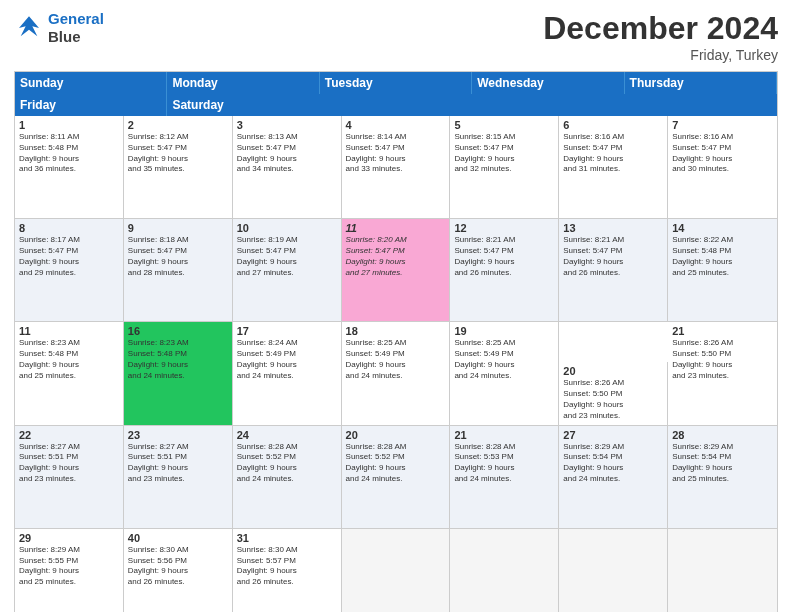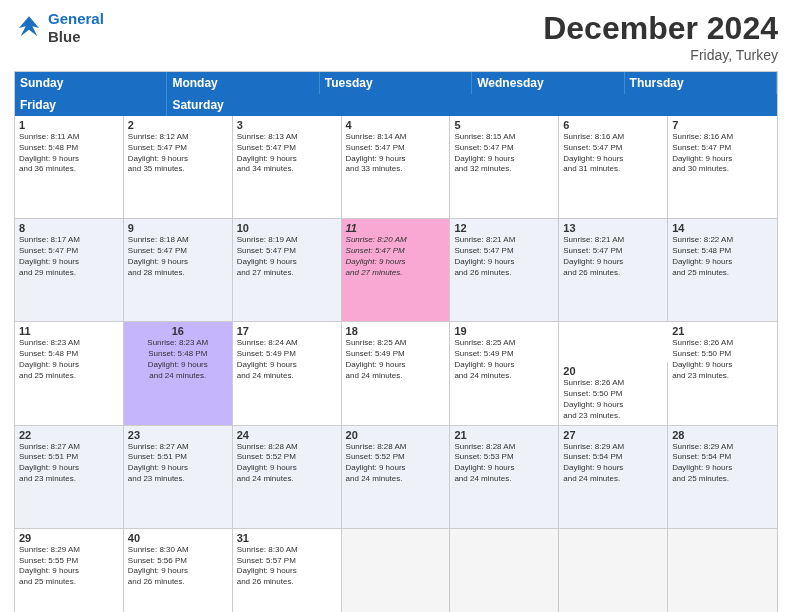--- a/index.html
+++ b/index.html
@@ -187,21 +187,21 @@
           <div class="cal-cell" style="background: rgb(238, 242, 248);">
             <span class="day-num">14</span>
             <div class="cell-text">Sunrise: 8:22 AM<br>Sunset: 5:48 PM<br>Daylight: 9 hours<br>and 25 minutes.</div>
           </div>
         </div>
         <div class="cal-row">
           <div class="cal-cell" style="background: rgb(255, 255, 255);">
             <span class="day-num">11</span>
             <div class="cell-text">Sunrise: 8:23 AM<br>Sunset: 5:48 PM<br>Daylight: 9 hours<br>and 25 minutes.</div>
           </div>
-          <div class="cal-cell" style="background: #c4b5fd; text-align: center;">
+          <div class="cal-cell" style="background: #22c55e;">
             <span class="day-num">16</span>
             <div class="cell-text">Sunrise: 8:23 AM<br>Sunset: 5:48 PM<br>Daylight: 9 hours<br>and 24 minutes.</div>
           </div>
           <div class="cal-cell" style="background: rgb(255, 255, 255);">
             <span class="day-num">17</span>
             <div class="cell-text">Sunrise: 8:24 AM<br>Sunset: 5:49 PM<br>Daylight: 9 hours<br>and 24 minutes.</div>
           </div>
           <div class="cal-cell" style="background: rgb(255, 255, 255);">
             <span class="day-num">18</span>
             <div class="cell-text">Sunrise: 8:25 AM<br>Sunset: 5:49 PM<br>Daylight: 9 hours<br>and 24 minutes.</div>

